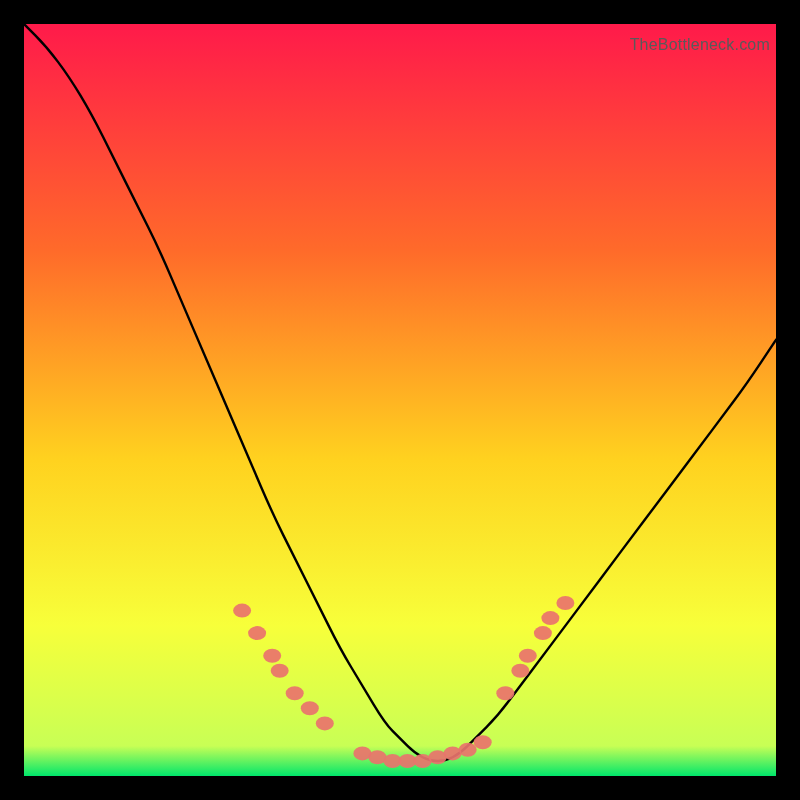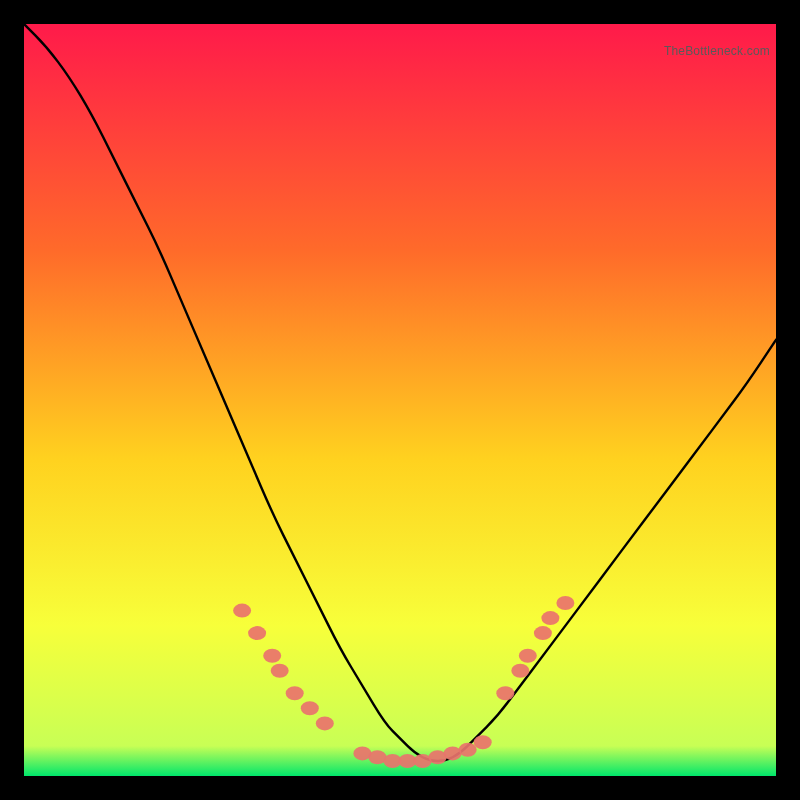--- a/index.html
+++ b/index.html
@@ -21,24 +21,24 @@
   }
   .plot {
     position: absolute;
     left: 0;
     top: 0;
     width: 752px;
     height: 752px;
   }
   .watermark {
     position: absolute;
-    top: 20px;
+    top: 12px;
     right: 6px;
     color: #5a5a5a;
-    font-size: 12px;
+    font-size: 16px;
     font-weight: 500;
     letter-spacing: 0.2px;
     user-select: none;
   }
   svg { display: block; }
 </style>
 </head>
 <body>
 
 <div class="frame">

